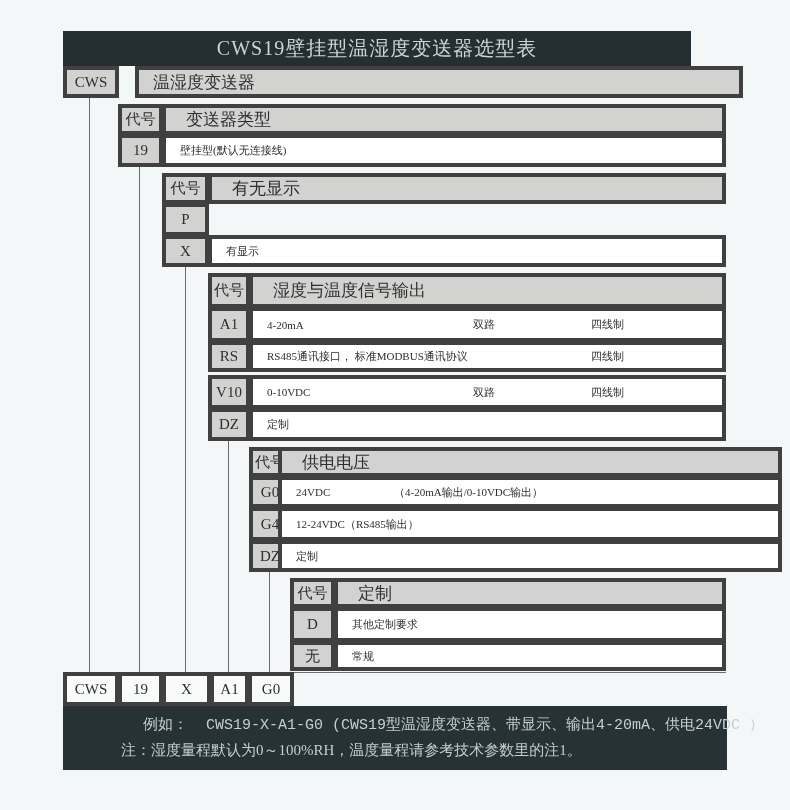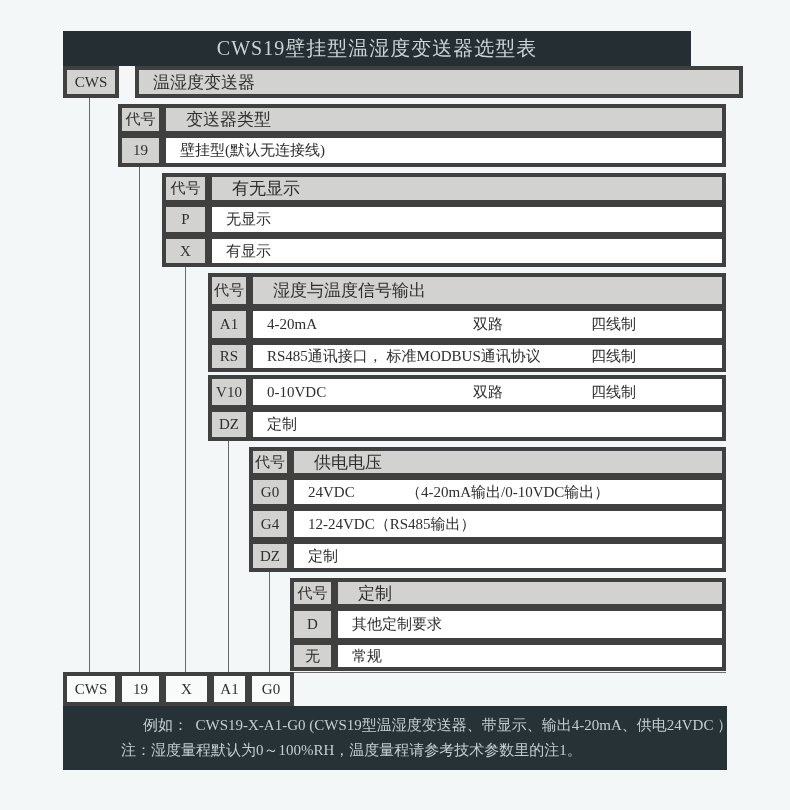--- a/index.html
+++ b/index.html
@@ -14,29 +14,29 @@
     background:#242e33; color:#ccd4d6;
     display:flex; align-items:center; justify-content:center;
     font-size:20px; letter-spacing:1px;
   }
   .cell{
     position:absolute; box-sizing:border-box;
     border:4px solid #404040; display:flex; align-items:center;
     background:#ffffff;
   }
   .code{ justify-content:center; background:#d2d3d1; font-size:15px; }
-  .desc{ padding-left:14px; font-size:15px; white-space:pre; }
+  .desc{ padding-left:14px; font-size:11px; white-space:pre; }
   .hdr{ background:#d2d3d1; font-size:17px; padding-left:20px; }
   .grayd{ background:#d2d3d1; font-size:17px;margin-left:17px; }
   
   .l1c{left:63px;width:56px}   .l1d{left:118px;width:608px}
   .l2c{left:118px;width:45px}  .l2d{left:162px;width:564px}
   .l3c{left:162px;width:47px}  .l3d{left:208px;width:518px}
   .l4c{left:208px;width:42px}  .l4d{left:249px;width:477px}
-  .l5c{left:249px;width:42px}  .l5d{left:290px;width:436px}
+  .l5c{left:249px;width:42px}  .l5d{left:278px;width:504px}
   .l6c{left:290px;width:45px}  .l6d{left:334px;width:392px}
   
   .r1{top:66px;height:32px}   .r2{top:104px;height:31px}
   .r3{top:134px;height:33px}  .r4{top:173px;height:31px}
   .r5{top:203px;height:33px}  .r6{top:235px;height:32px}
   .r7{top:273px;height:35px}  .r8{top:307px;height:35px}
   .r9{top:341px;height:31px}  .r10{top:375px;height:34px}
   .r11{top:408px;height:33px} .r12{top:447px;height:30px}
   .r13{top:476px;height:32px} .r14{top:507px;height:34px}
   .r15{top:540px;height:32px} .r16{top:578px;height:30px}
@@ -57,21 +57,21 @@
   .sum{ top:672px; height:34px; font-size:15px; justify-content:center; background:#f9fbfb; }
   .s1{left:63px;width:56px} .s2{left:118px;width:45px} .s3{left:162px;width:49px}
   .s4{left:210px;width:39px} .s5{left:248px;width:46px}
   
   .footer{
     position:absolute; left:63px; top:706px; width:664px; height:64px;
     background:#273237; color:#c5ced1; font-size:15px;
     display:flex; flex-direction:column; justify-content:center;
   }
   .footer .line{ white-space:pre; line-height:25px; }
-  .f1{ padding-left:80px; }
+  .f1{ padding-left:80px;font-family:Liberation Mono, monospace; }
   .f2{ padding-left:58px; }
 </style>
 </head>
 <body>
 
 <div class="page">
 
   <div class="titlebar">
     <span>CWS19壁挂型温湿度变送器选型表</span>
   </div>
@@ -86,21 +86,20 @@
   <div class="cell desc grayd l1d r1">温湿度变送器</div>
 
   <div class="cell code l2c r2">代号</div>
   <div class="cell desc hdr l2d r2">变送器类型</div>
   <div class="cell code l2c r3">19</div>
   <div class="cell desc l2d r3">壁挂型(默认无连接线)</div>
 
   <div class="cell code l3c r4">代号</div>
   <div class="cell desc hdr l3d r4">有无显示</div>
   <div class="cell code l3c r5">P</div>
-  <div class="cell desc l3d r5">无显示</div>
   <div class="cell code l3c r6">X</div>
   <div class="cell desc l3d r6">有显示</div>
 
   <div class="cell code l4c r7">代号</div>
   <div class="cell desc hdr l4d r7">湿度与温度信号输出</div>
 
   <div class="cell code l4c r8">A1</div>
   <div class="cell desc l4d r8">
     <span>4-20mA</span>
     <span class="ch">双路</span>

